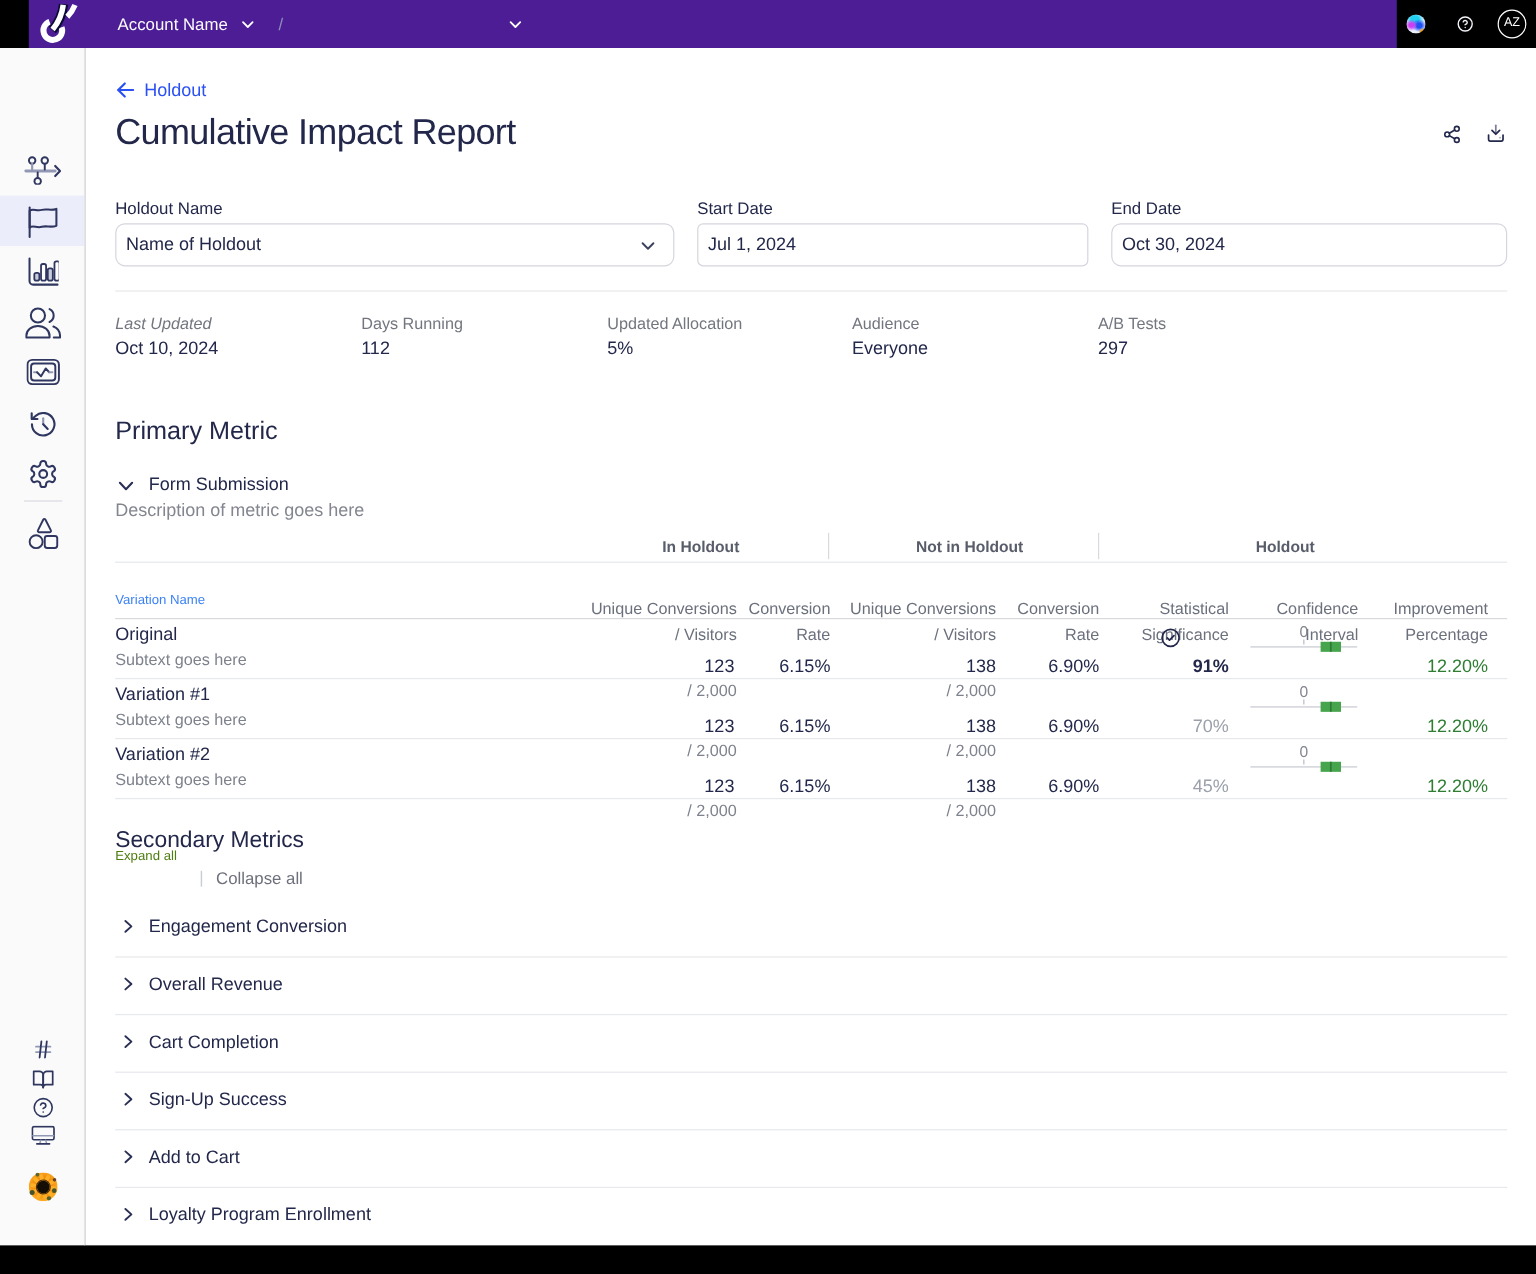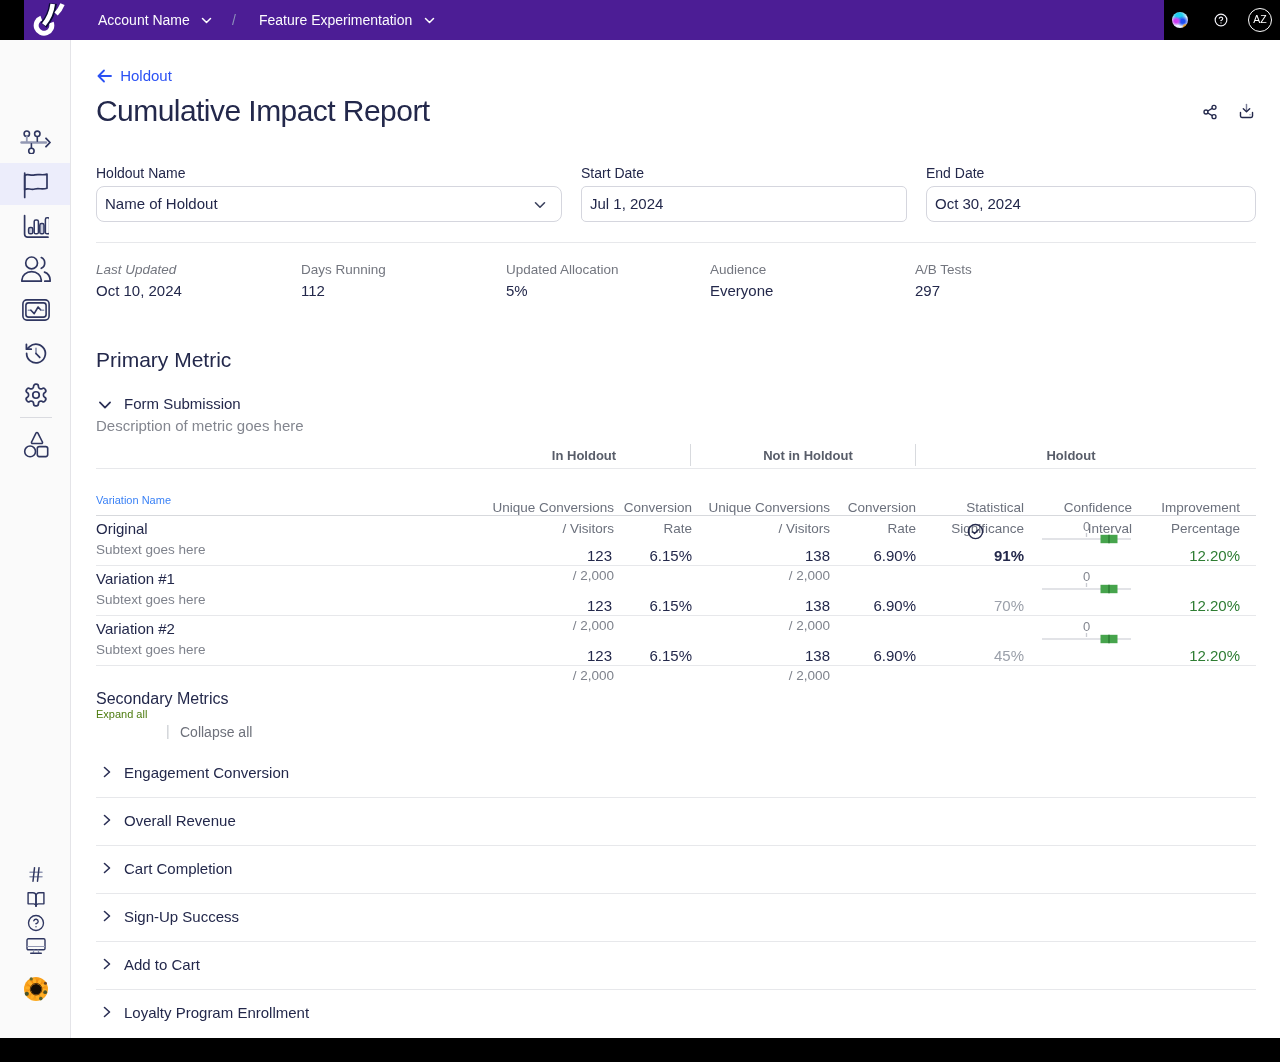--- a/index.html
+++ b/index.html
@@ -26,21 +26,20 @@
     <path d="M18.3 19.7 A 7.8 7.8 0 1 1 8.3 15.1" stroke="#fff" stroke-width="5" fill="none"></path>
     <path d="M10.6 22.1 A 40 40 0 0 0 20 0.6" stroke="#0a0a33" stroke-width="7.8" fill="none"></path>
     <path d="M10.8 21.6 A 40 40 0 0 0 19.7 1" stroke="#fff" stroke-width="4.6" fill="none"></path>
     <path d="M23.1 11 A 30 30 0 0 0 29.5 1.2" stroke="#fff" stroke-width="4.6" fill="none"></path>
   </svg>
   <span class="crumb" style="left:74px">Account Name</span>
   <svg class="abs" style="left:176px;top:14px" width="13" height="13" viewBox="0 0 13 13" fill="none">
       <path d="M2.5 4.5 L6.5 8.5 L10.5 4.5" stroke="#fff" stroke-width="1.5" stroke-linecap="round" stroke-linejoin="round"></path>
     </svg>
   <span class="crumb" style="left:208px;color:#8e91bb">/</span>
-  <span class="crumb" style="left:235px">Feature Experimentation</span>
   <svg class="abs" style="left:399px;top:14px" width="13" height="13" viewBox="0 0 13 13" fill="none">
       <path d="M2.5 4.5 L6.5 8.5 L10.5 4.5" stroke="#fff" stroke-width="1.5" stroke-linecap="round" stroke-linejoin="round"></path>
     </svg>
   <div class="abs" style="left:1148px;top:12px;width:16px;height:16px;border-radius:50%;background:radial-gradient(circle at 84% 92%, #e8a02a 0 9%, rgba(232,160,42,0) 17%),radial-gradient(42% 38% at 26% 56%, #cc3ef2 0 28%, rgba(204,62,242,0) 78%),radial-gradient(48% 42% at 66% 58%, #1f50f2 0 30%, rgba(31,80,242,0) 80%),radial-gradient(58% 46% at 44% 24%, #1fd0f0 0 35%, rgba(31,208,240,0) 85%),radial-gradient(100% 100% at 50% 50%, #eef4ff 0%, #e6e9fc 100%);"></div>
   <svg class="abs" style="left:1190px;top:13px" width="14" height="14" viewBox="0 0 24 24" fill="none" stroke="#f4f4fa" stroke-width="2" stroke-linecap="round" stroke-linejoin="round">
       <circle cx="12" cy="12" r="10"></circle>
       <path d="M9.09 9a3 3 0 0 1 5.83 1c0 2-3 3-3 3"></path>
       <path d="M12 17h.01"></path>
     </svg>
   <div class="abs" style="left:1224px;top:8px;width:24px;height:24px;border-radius:50%;border:1.5px solid #fff;color:#fff;font-size:10.5px;text-align:center;line-height:21px;">AZ</div>
@@ -300,21 +299,21 @@
       <text x="46.5" y="13" text-anchor="middle" font-size="13" fill="#83868f">0</text>
       <path d="M46.5 15 V19" stroke="#c9cbd2" stroke-width="1.3"></path>
       <path d="M2 21 H91" stroke="#d9dadf" stroke-width="1.4"></path>
       <rect x="60.5" y="16.8" width="17" height="8.4" fill="#46a44c"></rect>
       <path d="M69 16.8 v8.4" stroke="#2c7a33" stroke-width="1.4"></path>
     </svg>
     <div class="el rnum" style="left:1140px;top:622px;width:100px;font-size:15px;color:#2e7d33;font-weight:500;">12.20%</div>
     <div class="el" style="left:96px;top:665px;width:1160px;border-top:1px solid #e7e8eb;"></div>
   </div>
 
-  <div class="el dk" style="left:96px;top:690px;font-size:16px;font-weight:500;">Secondary Metrics</div>
+  <div class="el dk" style="left:96px;top:690px;font-size:19px;font-weight:500;">Secondary Metrics</div>
   <div class="el" style="left:96px;top:708px;font-size:11px;color:#4d7c0f;">Expand all</div>
   <div class="el" style="left:166px;top:723px;font-size:14px;color:#c9ccd1;">|</div>
   <div class="el" style="left:180px;top:724px;font-size:14px;color:#6e717b;">Collapse all</div>
 
   <div id="secrows">
     <svg class="el" style="left:101px;top:766px" width="12" height="12" viewBox="0 0 12 12" fill="none">
         <path d="M3.5 1.5 L8.5 6 L3.5 10.5" stroke="#2a2f55" stroke-width="1.6" stroke-linecap="round" stroke-linejoin="round"></path>
       </svg>
     <div class="el dk" style="left:124px;top:764px;font-size:15px;font-weight:500;">Engagement Conversion</div>
     <div class="el" style="left:96px;top:797px;width:1160px;border-top:1px solid #e7e8eb;"></div>

